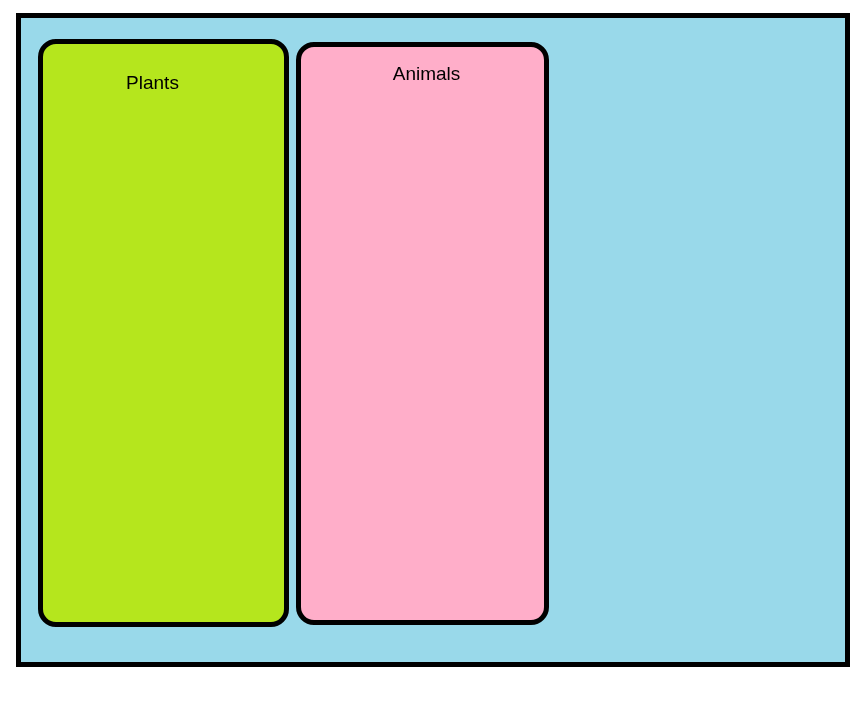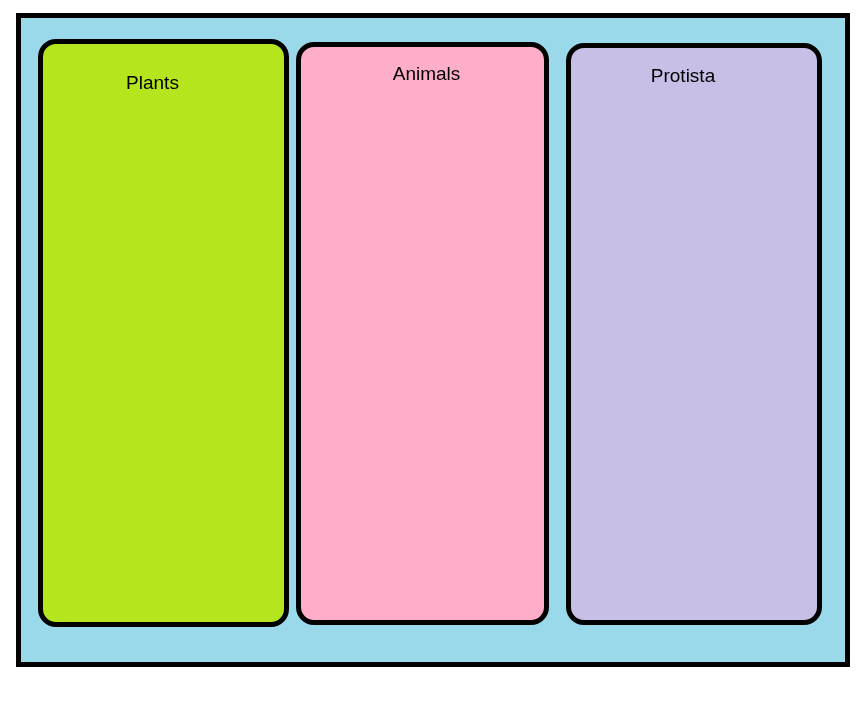--- a/index.html
+++ b/index.html
@@ -74,18 +74,15 @@
   <div class="board" style="background-color: rgb(153, 217, 234);">
 
     <div class="panel panel-animals" style="background-color: rgb(255, 174, 201);">
       <div class="panel-label">Animals</div>
     </div>
 
     <div class="panel panel-plants" style="background-color: rgb(181, 230, 29);">
       <div class="panel-label">Plants</div>
     </div>
 
-    <div class="panel panel-protista" style="background-color: rgb(200, 191, 231);">
-      <div class="panel-label">Protista</div>
-    </div>
 
   </div>
 </div>
 
 </body></html>

